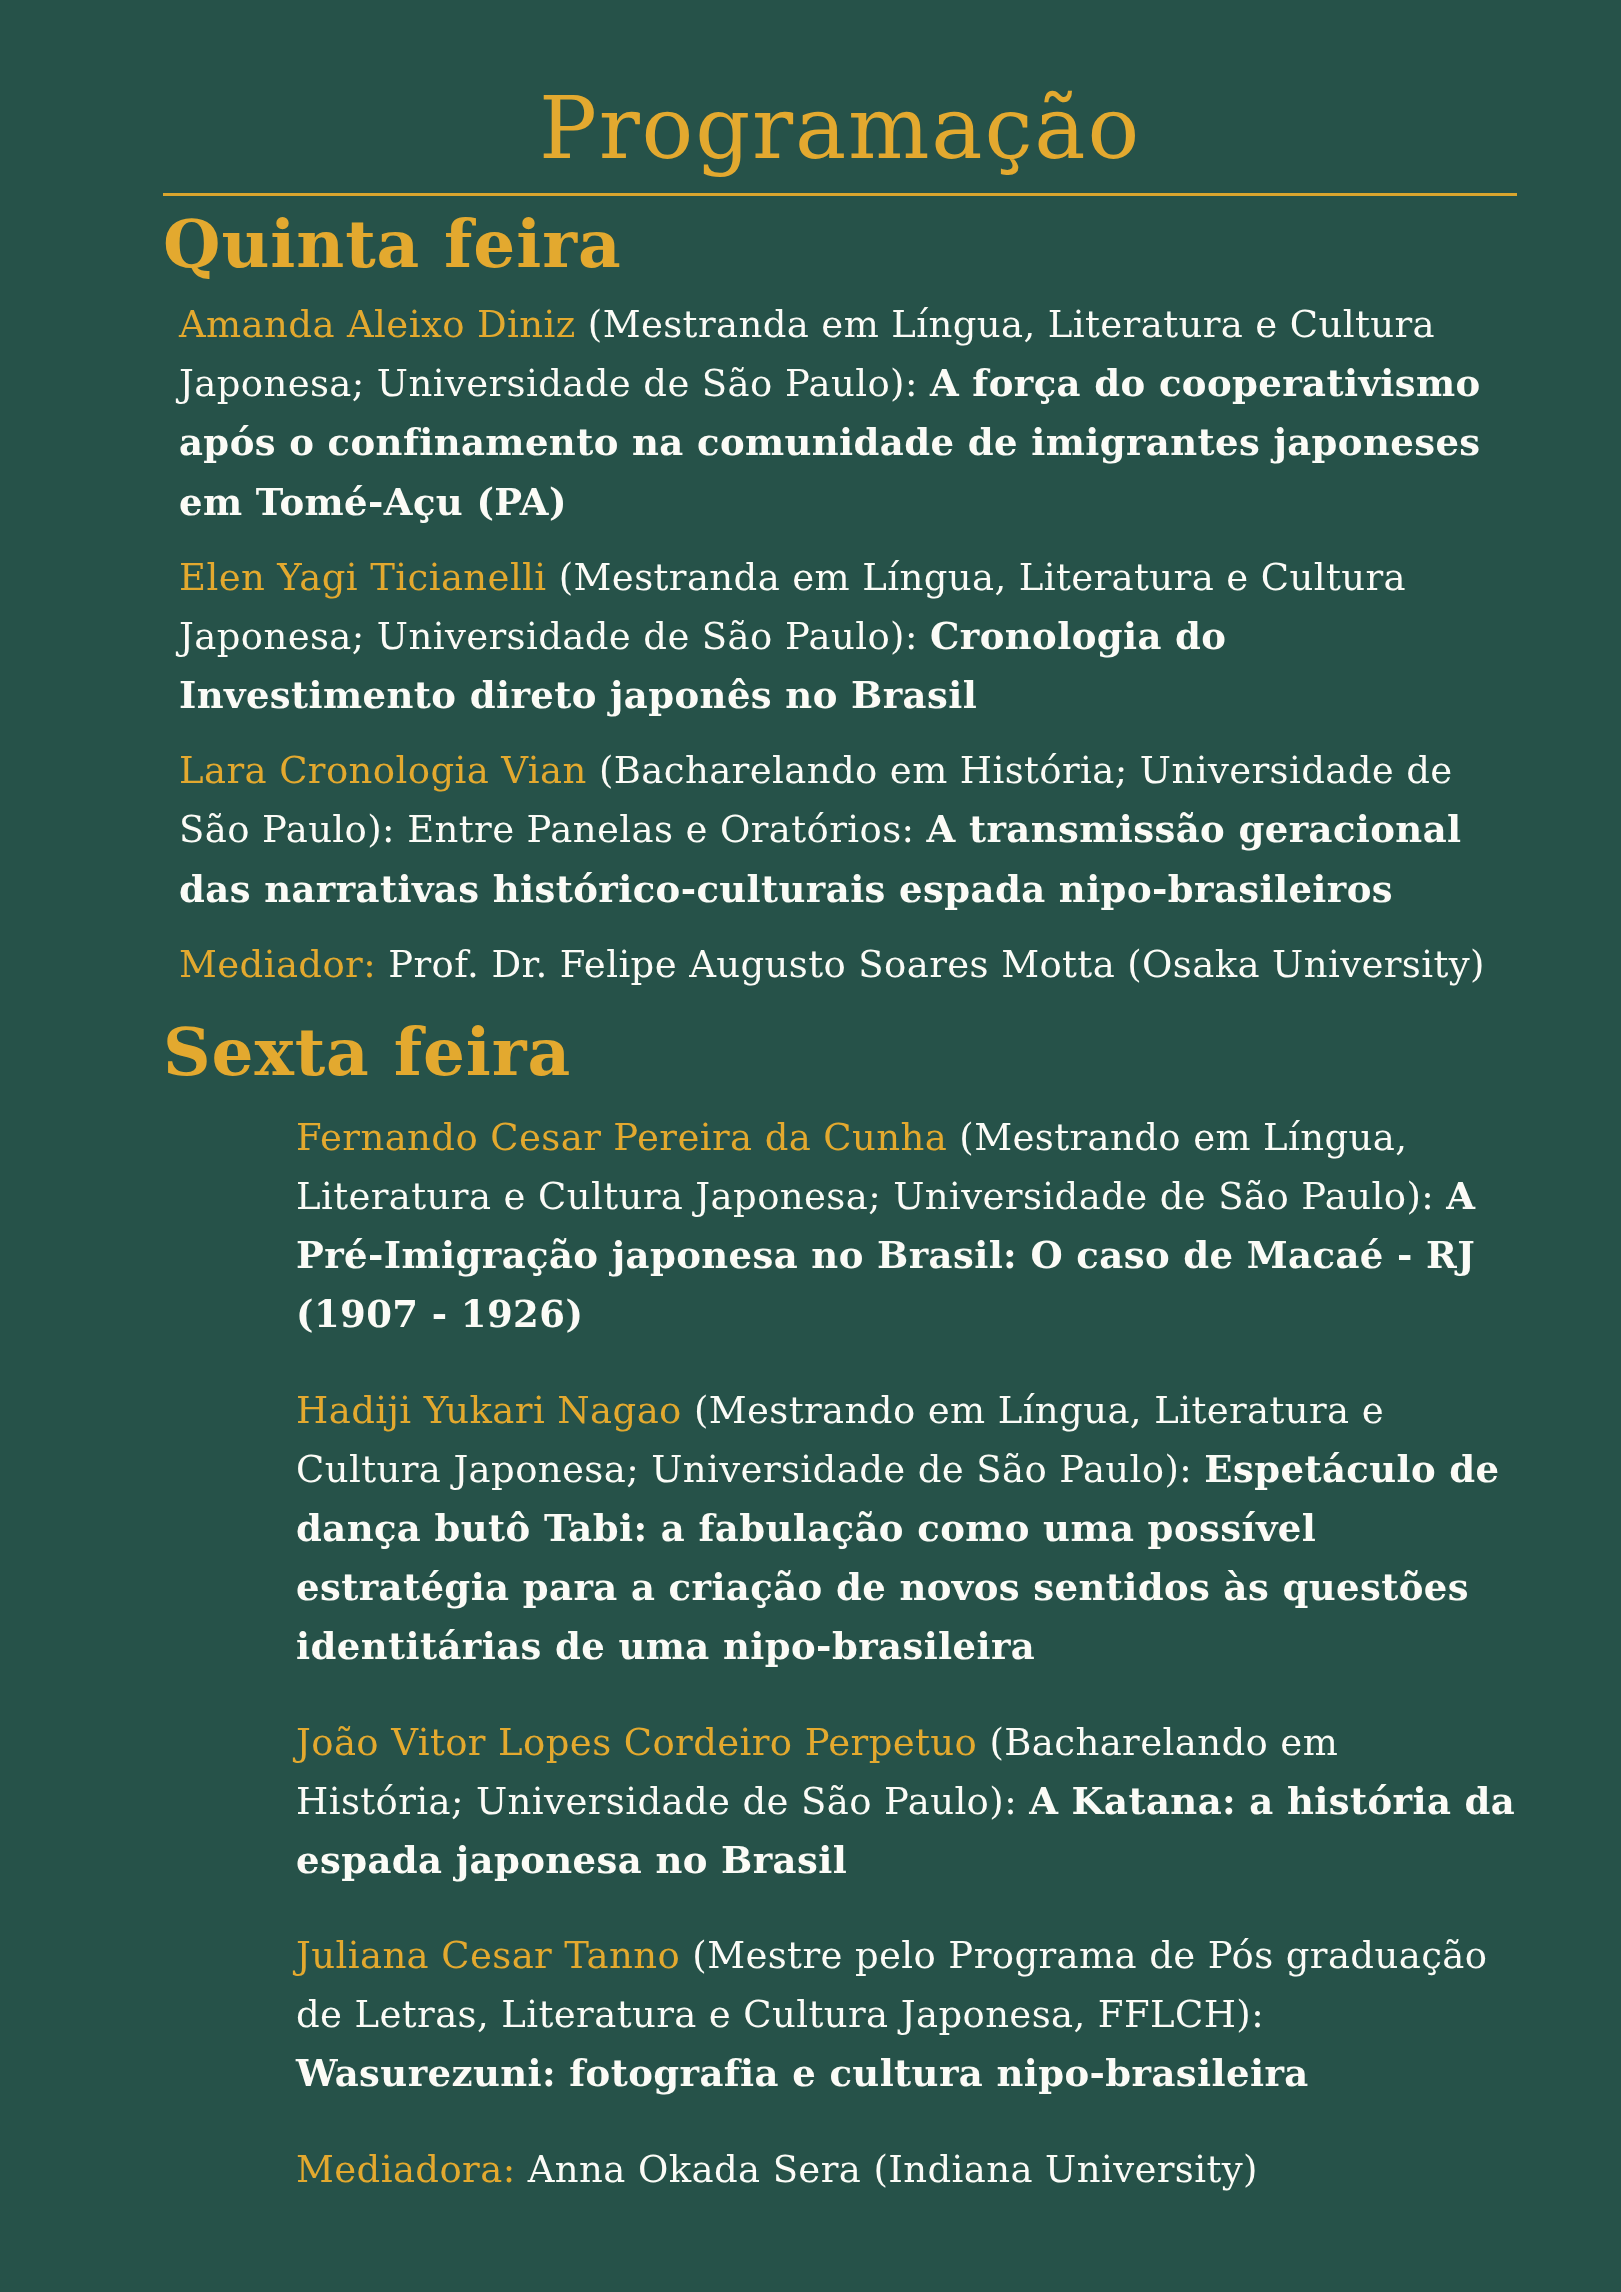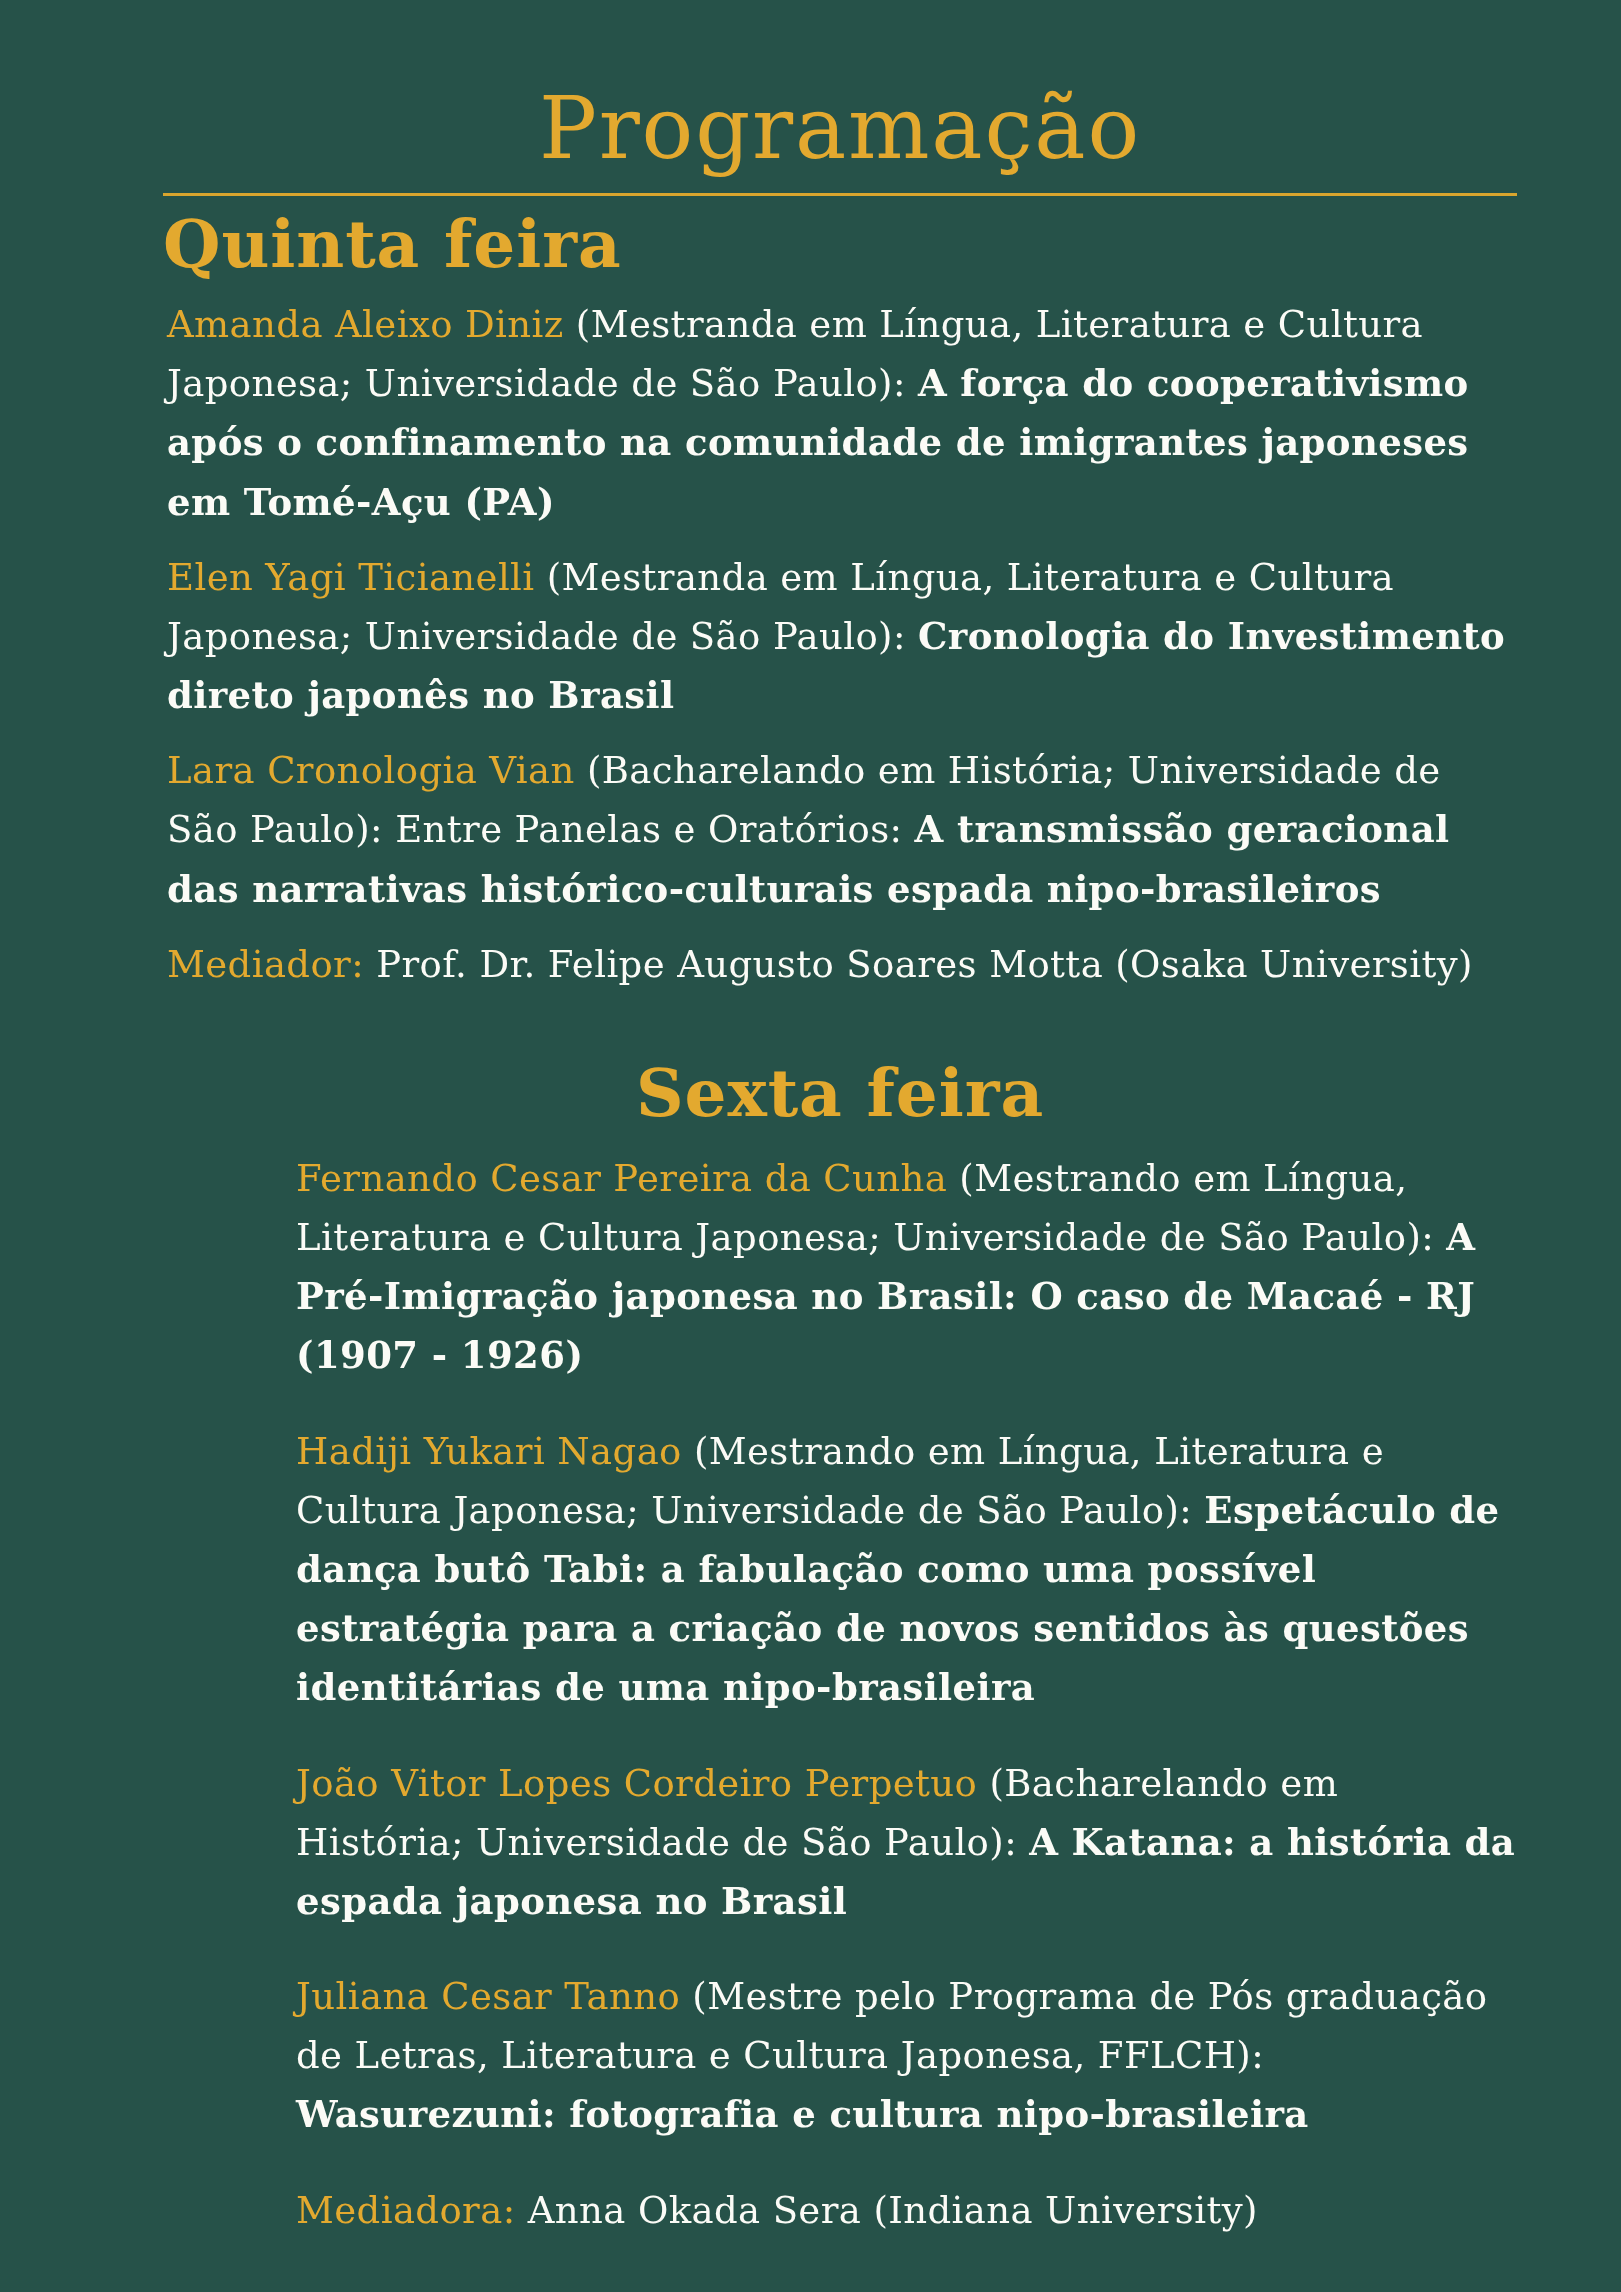--- a/index.html
+++ b/index.html
@@ -43,26 +43,26 @@
   .day-heading {
     margin: 7.2px 0 9px 0;
     font-family: "DejaVu Serif", serif;
     font-weight: 700;
     font-size: 66px;
     line-height: 1.25;
     letter-spacing: 0.9px;
     color: var(--gold);
   }
   .session-friday .day-heading {
-    text-align: center;
-    margin-top: 58px;
+    text-align: left;
+    margin-top: 17px;
     margin-bottom: 14.3px;
   }
   .entry {
-    margin: 0 0 16px 4px;
+    margin: 0 0 16px 16px;
     font-size: 37px;
     line-height: 1.6;
     letter-spacing: 0.4px;
     color: var(--text);
   }
   .session-friday .entry {
     margin-left: 133px;
     margin-bottom: 36px;
   }
   .seg-name { color: var(--gold); }

